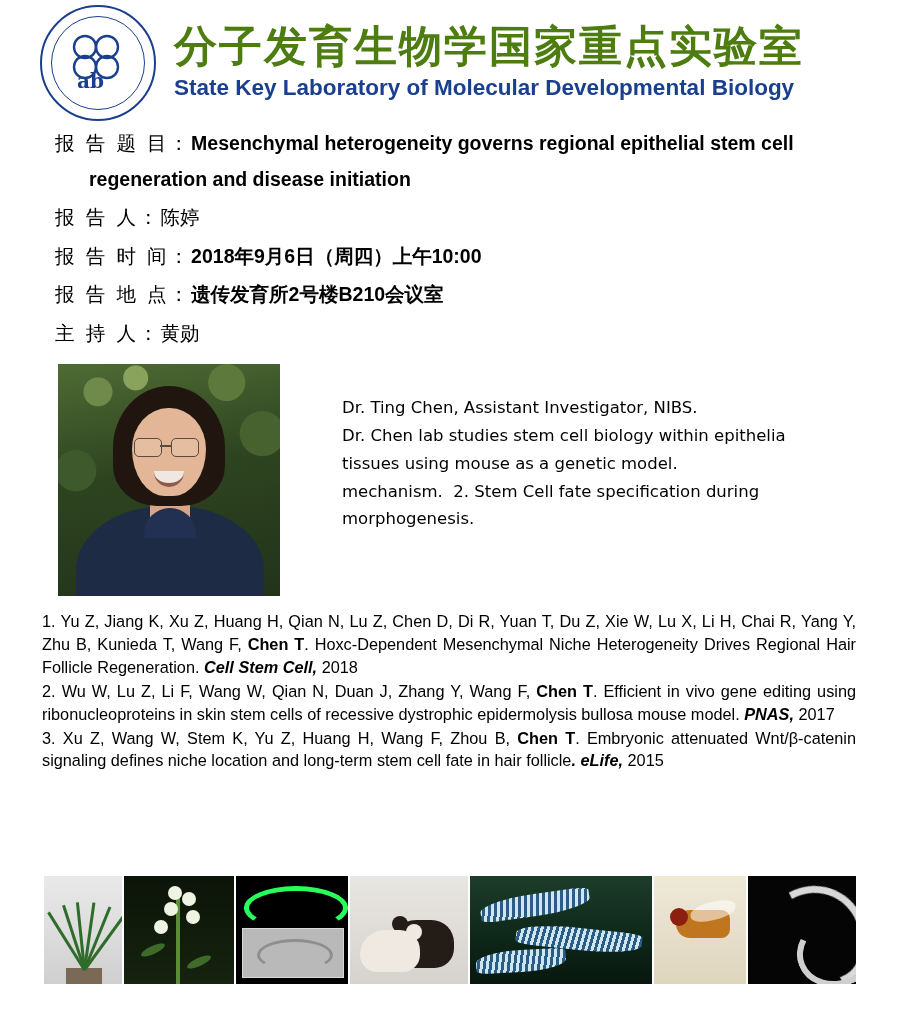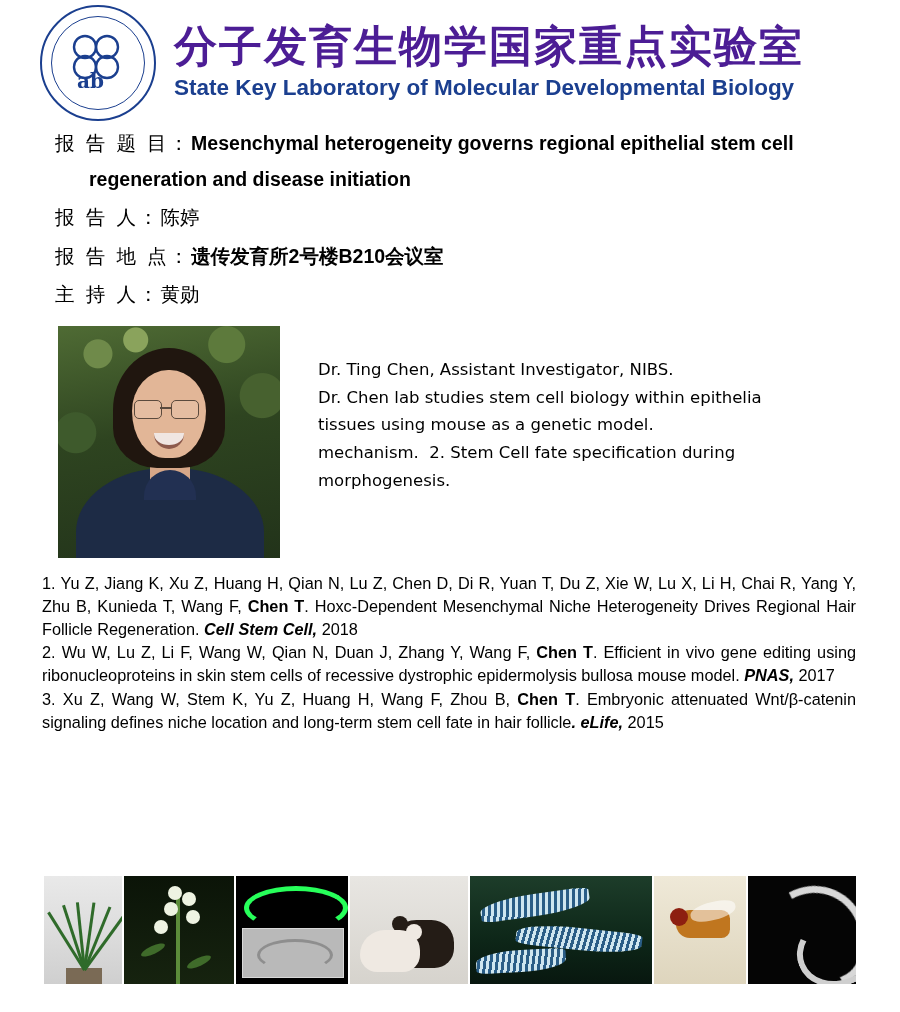--- a/index.html
+++ b/index.html
@@ -56,21 +56,21 @@
     height: 58px;
   }
   .title-block {
     margin-left: 18px;
     line-height: 1;
   }
   .title-cn {
     font-family: "DejaVu Sans", sans-serif;
     font-size: 43px;
     font-weight: bold;
-    color: #4c1d95;
+    color: #4d7c0f;
     letter-spacing: 2px;
     white-space: nowrap;
   }
   .title-en {
     font-family: "Liberation Sans", sans-serif;
     font-size: 22.5px;
     font-weight: bold;
     color: #1b3f8f;
     margin-top: 9px;
     white-space: nowrap;
@@ -111,20 +111,21 @@
     display: block;
     margin-top: 4px;
     margin-left: 34px;
   }
 
   
   .speaker {
     display: flex;
     padding: 8px 40px 0 58px;
     align-items: flex-start;
+    gap: 24px;
   }
   .portrait {
     width: 222px;
     height: 232px;
     flex: 0 0 222px;
     position: relative;
     overflow: hidden;
     background: #2c3a21;
   }
   .portrait .bg-foliage {
@@ -384,20 +385,23 @@
 
   <div class="info-row topic-row">
     <span class="label-cn">报 告 题 目：</span><span class="topic-title">Mesenchymal heterogeneity governs regional epithelial stem cell</span>
     <span class="topic-line2">regeneration  and disease initiation</span>
   </div>
 
   <div class="info-row">
     <span class="label-cn">报 告 人：</span><span>陈婷</span>
   </div>
 
+  <div class="info-row">
+    <span class="label-cn">报 告 时 间：</span><span class="info-strong">2018年9月6日（周四）上午10:00</span>
+  </div>
 
   <div class="info-row">
     <span class="label-cn">报 告 地 点：</span><span class="info-strong">遗传发育所2号楼B210会议室</span>
   </div>
 
   <div class="info-row">
     <span class="label-cn">主 持 人：</span><span>黄勋</span>
   </div>
 </div>
 

